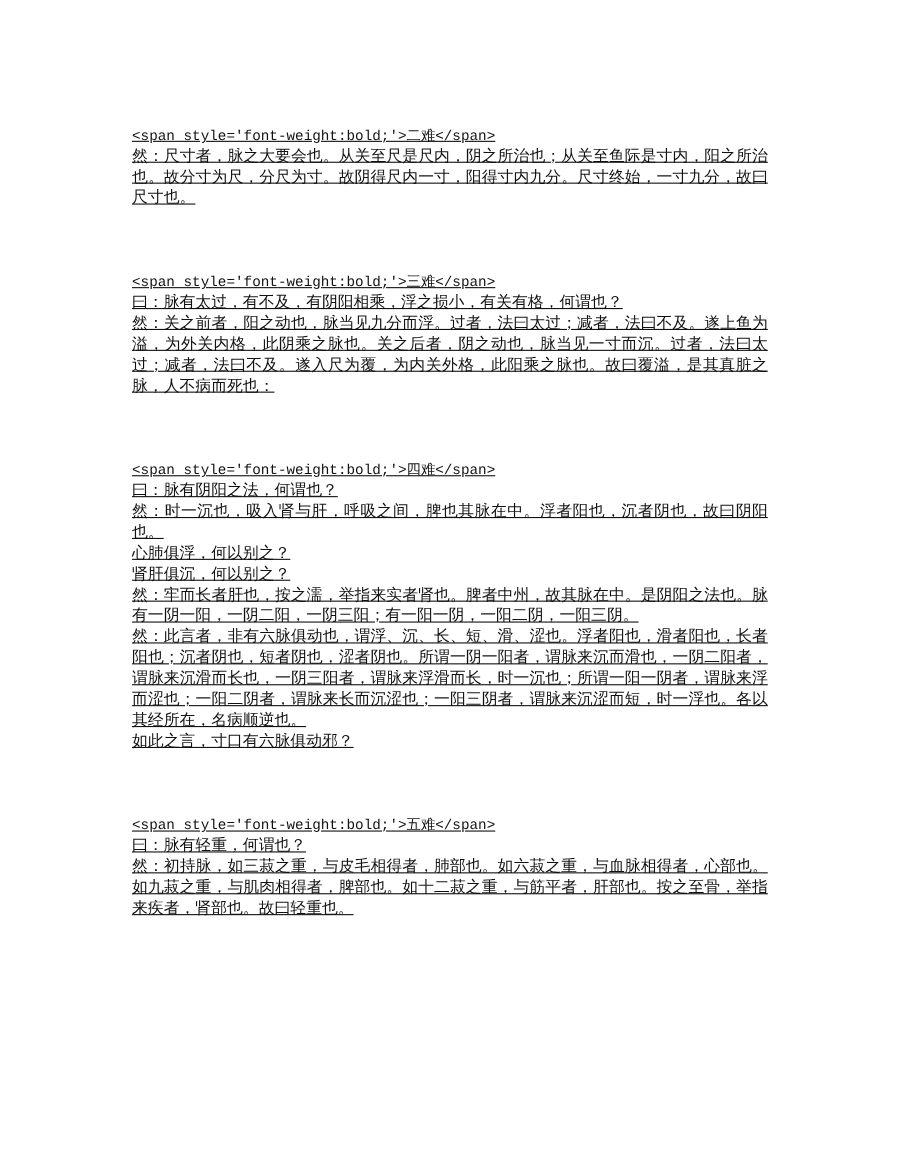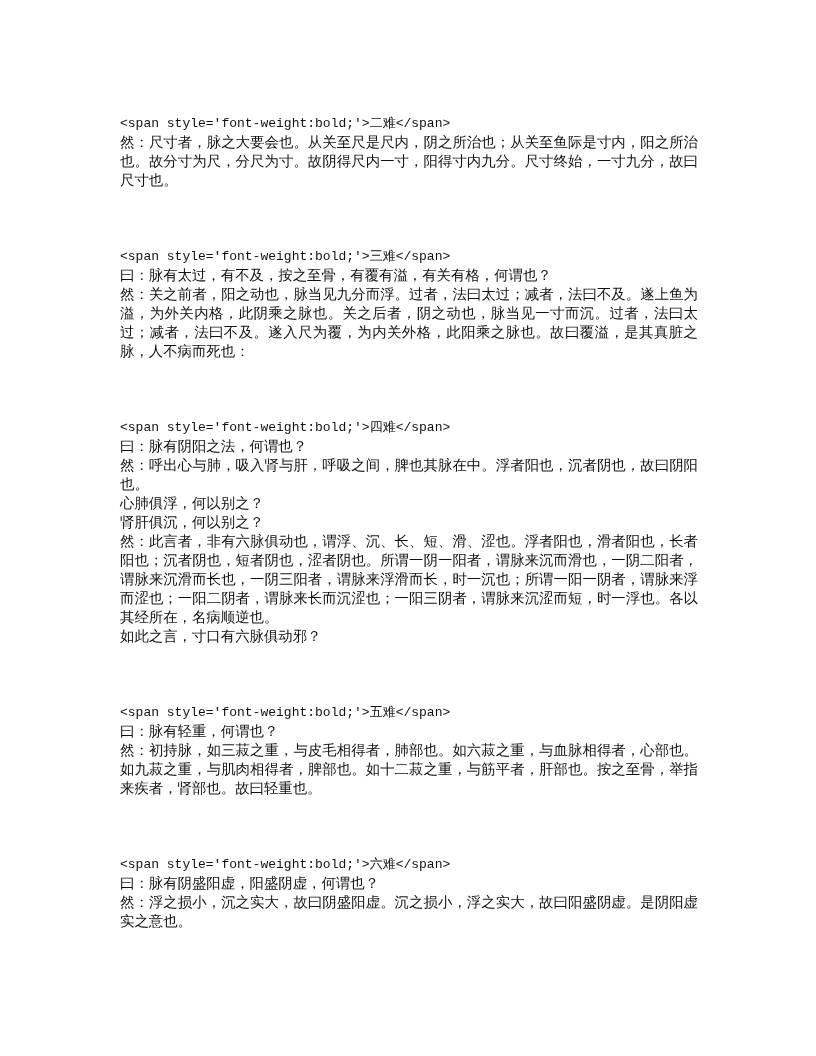--- a/index.html
+++ b/index.html
@@ -3,53 +3,49 @@
 <meta charset="utf-8">
 <style>
   html, body { margin: 0; padding: 0; background: #ffffff; }
   body { width: 816px; height: 1056px; position: relative; overflow: hidden; }
   .page {
     position: absolute; left: 120px; top: 114px; width: 578px;
     font-family: "DejaVu Serif", "Liberation Serif", serif;
     font-size: 14.4px; line-height: 19px; color: #111;
   }
   .section { margin: 0 0 57px 0; }
-  .line { display: block; white-space: normal; word-break: break-all; text-align: justify; }
+  .line { display: block; white-space: normal; word-break: break-all; text-align: justify; text-decoration: underline; }
   .heading { font-family: "Liberation Mono", "DejaVu Sans Mono", monospace; font-size: 13px; }
 </style>
 </head>
 <body>
 
 <div class="page">
   <div class="section">
     <span class="line heading">&lt;span style='font-weight:bold;'&gt;二难&lt;/span&gt;</span>
     <span class="line">然：尺寸者，脉之大要会也。从关至尺是尺内，阴之所治也；从关至鱼际是寸内，阳之所治也。故分寸为尺，分尺为寸。故阴得尺内一寸，阳得寸内九分。尺寸终始，一寸九分，故曰尺寸也。</span>
   </div>
 
   <div class="section">
     <span class="line heading">&lt;span style='font-weight:bold;'&gt;三难&lt;/span&gt;</span>
-    <span class="line">曰：脉有太过，有不及，按之至骨，有覆有溢，有关有格，何谓也？</span>
+    <span class="line">曰：脉有太过，有不及，有阴阳相乘，浮之损小，有关有格，何谓也？</span>
     <span class="line">然：关之前者，阳之动也，脉当见九分而浮。过者，法曰太过；减者，法曰不及。遂上鱼为溢，为外关内格，此阴乘之脉也。关之后者，阴之动也，脉当见一寸而沉。过者，法曰太过；减者，法曰不及。遂入尺为覆，为内关外格，此阳乘之脉也。故曰覆溢，是其真脏之脉，人不病而死也：</span>
   </div>
 
   <div class="section">
     <span class="line heading">&lt;span style='font-weight:bold;'&gt;四难&lt;/span&gt;</span>
     <span class="line">曰：脉有阴阳之法，何谓也？</span>
-    <span class="line">然：呼出心与肺，吸入肾与肝，呼吸之间，脾也其脉在中。浮者阳也，沉者阴也，故曰阴阳也。</span>
+    <span class="line">然：时一沉也，吸入肾与肝，呼吸之间，脾也其脉在中。浮者阳也，沉者阴也，故曰阴阳也。</span>
     <span class="line">心肺俱浮，何以别之？</span>
     <span class="line">肾肝俱沉，何以别之？</span>
+    <span class="line">然：牢而长者肝也，按之濡，举指来实者肾也。脾者中州，故其脉在中。是阴阳之法也。脉有一阴一阳，一阴二阳，一阴三阳；有一阳一阴，一阳二阴，一阳三阴。</span>
     <span class="line">然：此言者，非有六脉俱动也，谓浮、沉、长、短、滑、涩也。浮者阳也，滑者阳也，长者阳也；沉者阴也，短者阴也，涩者阴也。所谓一阴一阳者，谓脉来沉而滑也，一阴二阳者，谓脉来沉滑而长也，一阴三阳者，谓脉来浮滑而长，时一沉也；所谓一阳一阴者，谓脉来浮而涩也；一阳二阴者，谓脉来长而沉涩也；一阳三阴者，谓脉来沉涩而短，时一浮也。各以其经所在，名病顺逆也。</span>
     <span class="line">如此之言，寸口有六脉俱动邪？</span>
   </div>
 
   <div class="section">
     <span class="line heading">&lt;span style='font-weight:bold;'&gt;五难&lt;/span&gt;</span>
     <span class="line">曰：脉有轻重，何谓也？</span>
     <span class="line">然：初持脉，如三菽之重，与皮毛相得者，肺部也。如六菽之重，与血脉相得者，心部也。如九菽之重，与肌肉相得者，脾部也。如十二菽之重，与筋平者，肝部也。按之至骨，举指来疾者，肾部也。故曰轻重也。</span>
   </div>
 
-  <div class="section">
-    <span class="line heading">&lt;span style='font-weight:bold;'&gt;六难&lt;/span&gt;</span>
-    <span class="line">曰：脉有阴盛阳虚，阳盛阴虚，何谓也？</span>
-    <span class="line">然：浮之损小，沉之实大，故曰阴盛阳虚。沉之损小，浮之实大，故曰阳盛阴虚。是阴阳虚实之意也。</span>
-  </div>
 
 </div>
 
 </body></html>

